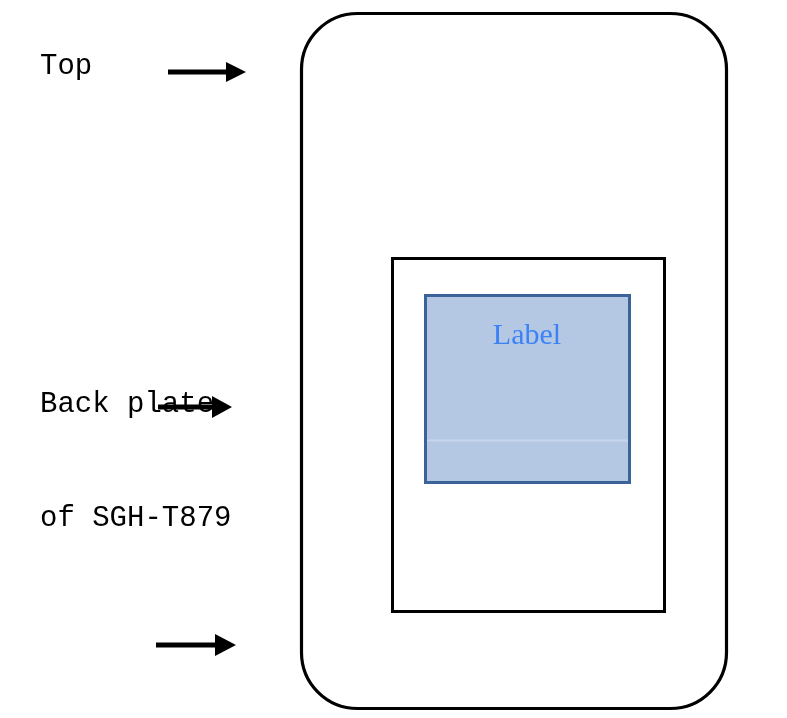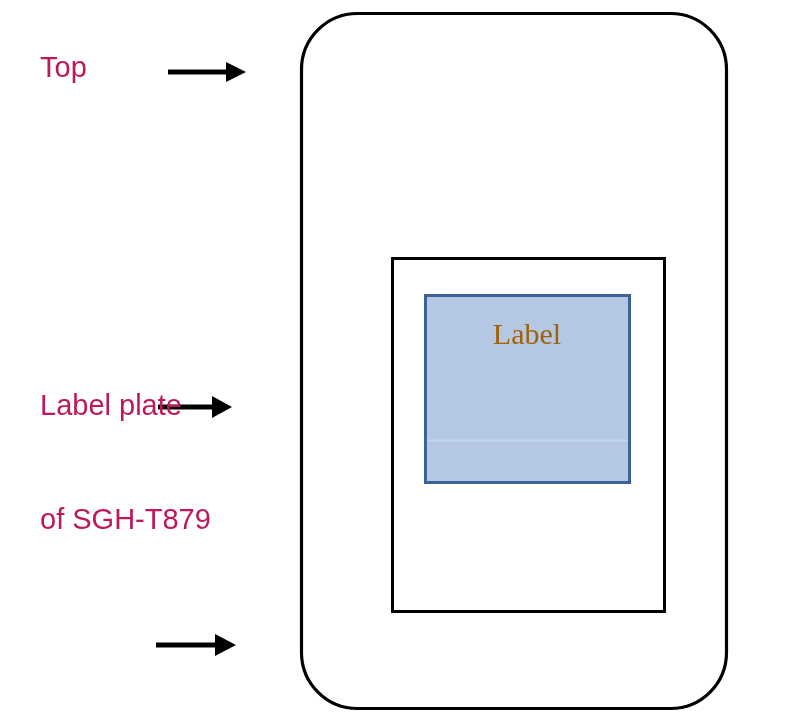--- a/index.html
+++ b/index.html
@@ -25,39 +25,39 @@
   svg.diagram-canvas {
     position: absolute;
     left: 0;
     top: 0;
     width: 787px;
     height: 718px;
     display: block;
   }
   .annot-text {
     position: absolute;
-    font-family: Liberation Sans, sans-serif;
+    font-family: Liberation Mono, monospace;
     font-size: 29px;
     line-height: 38px;
-    color: #be185d;
+    color: #000000;
     white-space: pre;
     letter-spacing: 0px;
   }
   #callout-top-label  { left: 40px;  top: 48px; }
   #callout-back-label { left: 40px;  top: 310px; }
   #callout-bottom-label { left: 40px; top: 623px; }
   .label-text {
     position: absolute;
     left: 424px;
     top: 317px;
     width: 206px;
     text-align: center;
     font-family: "Liberation Serif", "DejaVu Serif", serif;
     font-size: 30px;
-    color: #a16207;
+    color: #3b82f6;
     white-space: pre;
   }
 </style>
 </head>
 <body>
 
 <div id="diagram-root">
 
   <svg class="diagram-canvas" viewBox="0 0 787 718">
 
@@ -82,20 +82,20 @@
     <g>
       <line x1="156" y1="645" x2="215" y2="645" stroke="#000000" stroke-width="5"></line>
       <polygon points="215,634 236,645 215,656" fill="#000000"></polygon>
     </g>
 
   </svg>
 
   <div class="annot-text" id="callout-top-label">Top</div>
 
   <div class="annot-text" id="callout-back-label">
-    <div>Label plate</div>
+    <div>Back plate</div>
     <div>of SGH-T879</div>
   </div>
 
 
   <div class="label-text">Label</div>
 
 </div>
 
 </body></html>

